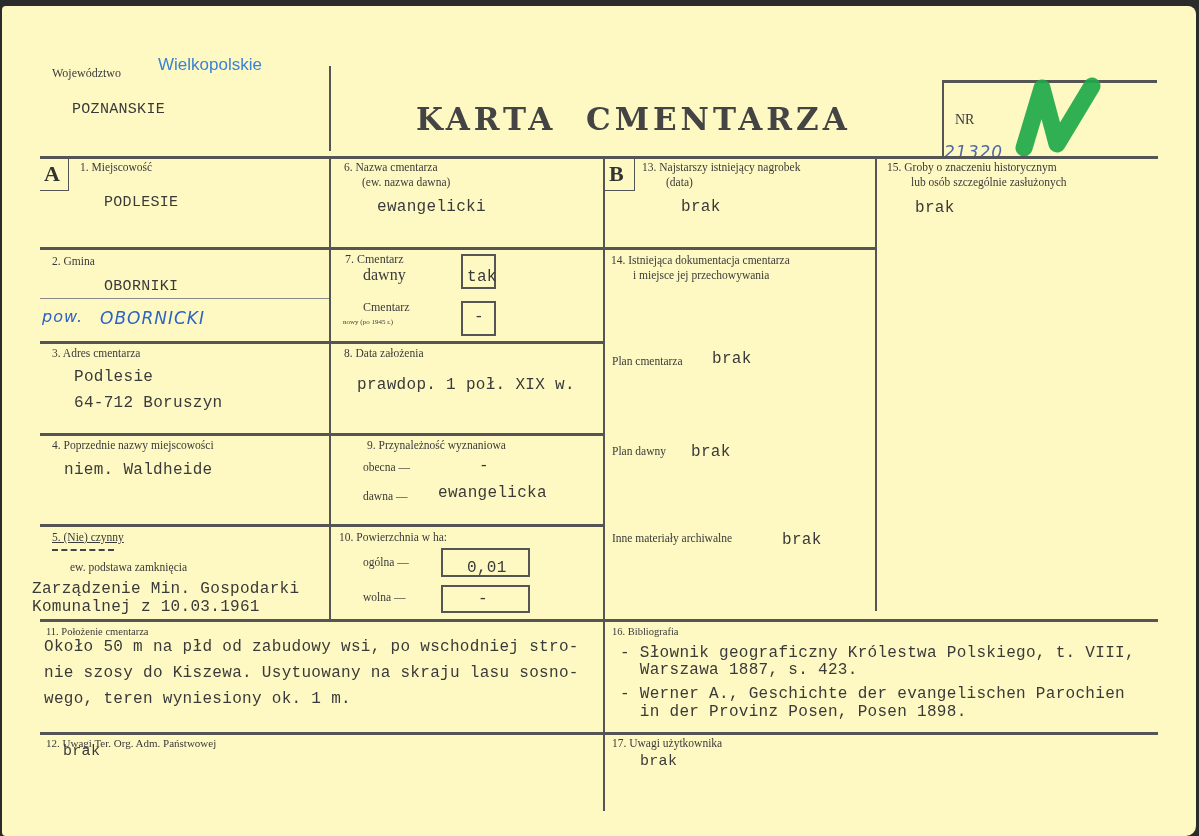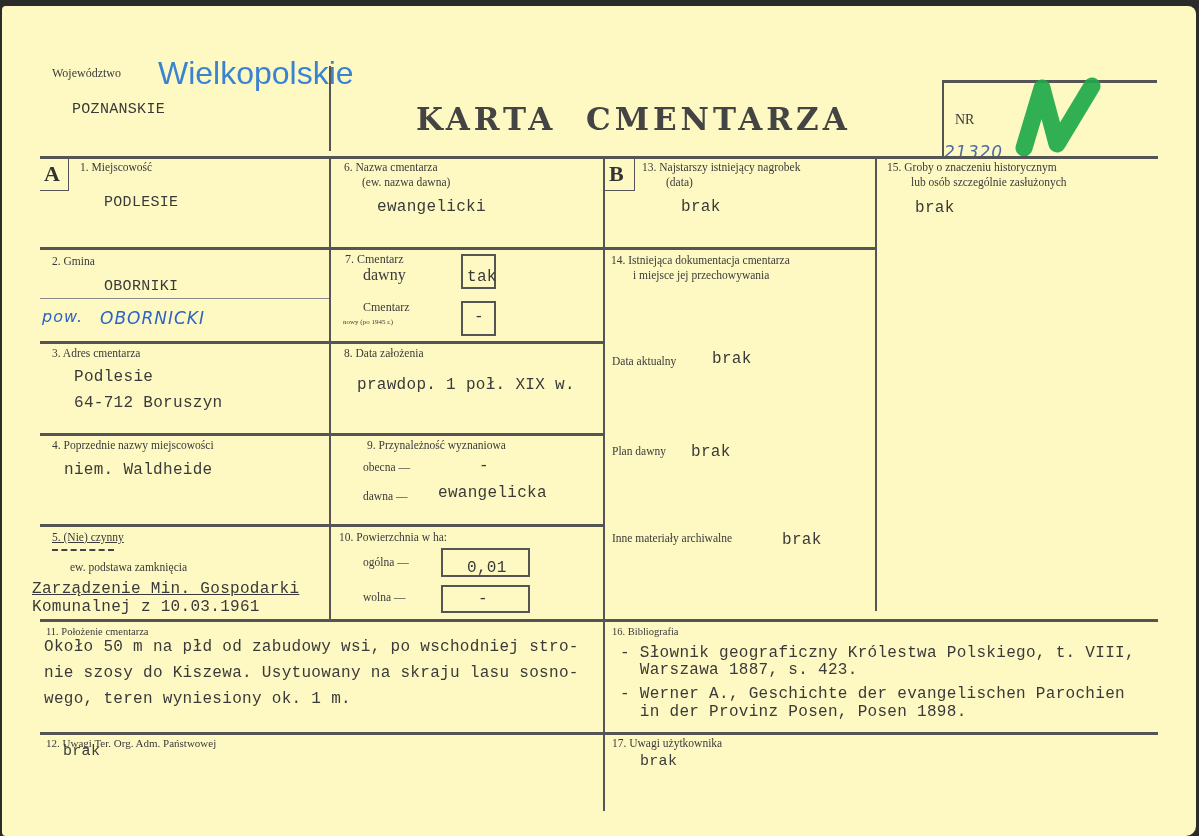--- a/index.html
+++ b/index.html
@@ -11,21 +11,21 @@
     .abs { position: absolute; }
     .lbl { font-family: "Liberation Serif", "DejaVu Serif", serif; font-size: 11.5px; color: #3a3a3a; line-height: 15px; }
     .tw { font-family: "Liberation Mono", "DejaVu Sans Mono", monospace; font-size: 16px; color: #3a3a3a; letter-spacing: 0.3px; }
     .hline { position: absolute; height: 3px; background: #555; }
     .hthin { position: absolute; height: 1px; background: #888; }
     .vline { position: absolute; width: 2px; background: #555; }
     .box { position: absolute; border: 2px solid #555; }
     .letter { position: absolute; font-family: "Liberation Serif", "DejaVu Serif", serif; font-weight: bold; font-size: 22px; color: #333; }
     .title { font-family: "DejaVu Serif", "Liberation Serif", serif; font-weight: bold; font-size: 31px; letter-spacing: 4px; color: #444; }
     .hand { font-family: "DejaVu Sans", sans-serif; font-style: italic; color: #2c64c6; font-size: 17px; letter-spacing: 1px; }
-    .blue-sans { font-family: "Liberation Sans", "DejaVu Sans", sans-serif; color: #3a83d3; font-size: 32px; }
+    .blue-sans { font-family: "Liberation Sans", "DejaVu Sans", sans-serif; color: #3a83d3; font-size: 17px; }
   </style>
 </head>
 <body>
 
 <div class="card">
 
   <div class="abs lbl" style="left:50px;top:60px;font-size:12px;">Województwo</div>
   <div class="abs blue-sans" style="left:156px;top:49px;">Wielkopolskie</div>
   <div class="abs tw" style="left:70px;top:95px;font-size:15px;">POZNANSKIE</div>
   <div class="vline" style="left:327px;top:60px;height:85px;"></div>
@@ -66,21 +66,21 @@
   <div class="abs tw" style="left:72px;top:388px;">64-712 Boruszyn</div>
   <div class="hline" style="left:38px;top:427px;width:289px;"></div>
 
   <div class="abs lbl" style="left:50px;top:432px;">4.  Poprzednie nazwy miejscowości</div>
   <div class="abs tw" style="left:62px;top:455px;">niem. Waldheide</div>
   <div class="hline" style="left:38px;top:518px;width:289px;"></div>
 
   <div class="abs lbl" style="left:50px;top:524px;text-decoration:underline;">5.  (Nie) czynny</div>
   <div class="abs" style="left:50px;top:543px;width:62px;border-top:2px dashed #444;"></div>
   <div class="abs lbl" style="left:68px;top:554px;">ew. podstawa zamknięcia</div>
-  <div class="abs tw" style="left:30px;top:574px;text-decoration:underline;">Zarządzenie Min. Gospodarki</div>
+  <div class="abs tw" style="left:30px;top:574px;">Zarządzenie Min. Gospodarki</div>
   <div class="abs tw" style="left:30px;top:592px;">Komunalnej z 10.03.1961</div>
 
   <div class="abs lbl" style="left:342px;top:154px;">6.  Nazwa cmentarza</div>
   <div class="abs lbl" style="left:360px;top:169px;">(ew. nazwa dawna)</div>
   <div class="abs tw" style="left:375px;top:192px;">ewangelicki</div>
   <div class="hline" style="left:327px;top:241px;width:274px;"></div>
 
   <div class="abs lbl" style="left:343px;top:246px;font-size:12px;">7.  Cmentarz</div>
   <div class="abs lbl" style="left:361px;top:261px;font-size:16px;">dawny</div>
   <div class="box" style="left:459px;top:248px;width:35px;height:35px;"></div>
@@ -125,21 +125,21 @@
   <div class="vline" style="left:632px;top:152px;height:32px;width:1px;"></div>
   <div class="hthin" style="left:603px;top:184px;width:30px;background:#555;"></div>
 
   <div class="abs lbl" style="left:640px;top:154px;">13.  Najstarszy istniejący nagrobek</div>
   <div class="abs lbl" style="left:664px;top:169px;">(data)</div>
   <div class="abs tw" style="left:679px;top:192px;">brak</div>
   <div class="hline" style="left:601px;top:241px;width:272px;"></div>
 
   <div class="abs lbl" style="left:609px;top:247px;">14.  Istniejąca dokumentacja cmentarza</div>
   <div class="abs lbl" style="left:631px;top:262px;">i miejsce jej przechowywania</div>
-  <div class="abs lbl" style="left:610px;top:348px;">Data aktualny</div>
+  <div class="abs lbl" style="left:610px;top:348px;">Plan cmentarza</div>
   <div class="abs tw" style="left:710px;top:344px;">brak</div>
   <div class="abs lbl" style="left:610px;top:438px;">Plan dawny</div>
   <div class="abs tw" style="left:689px;top:437px;">brak</div>
   <div class="abs lbl" style="left:610px;top:525px;">Inne materiały archiwalne</div>
   <div class="abs tw" style="left:780px;top:525px;">brak</div>
 
   <div class="abs lbl" style="left:885px;top:154px;">15.  Groby o znaczeniu historycznym</div>
   <div class="abs lbl" style="left:909px;top:169px;">lub osób szczególnie zasłużonych</div>
   <div class="abs tw" style="left:913px;top:193px;">brak</div>
 

